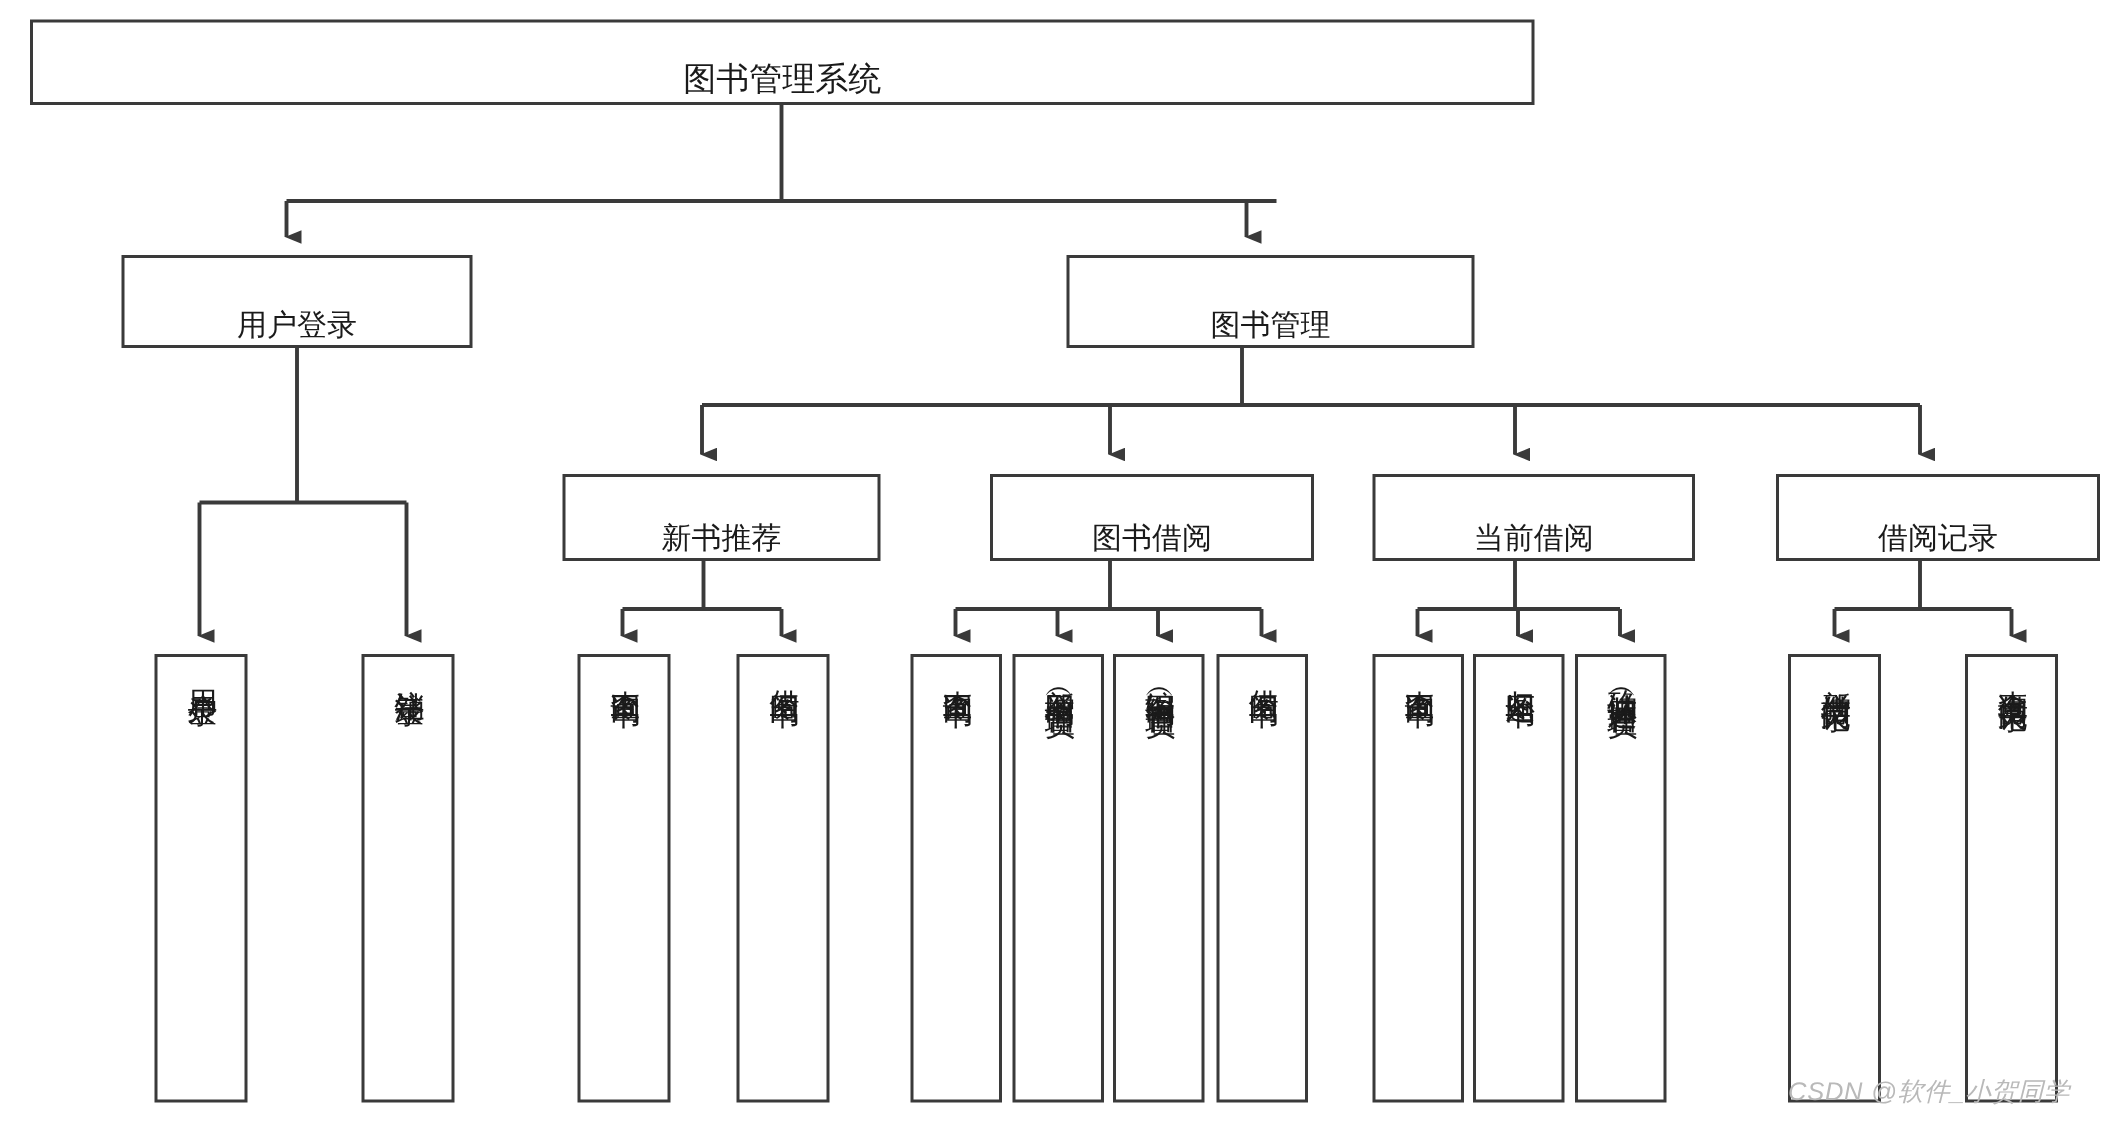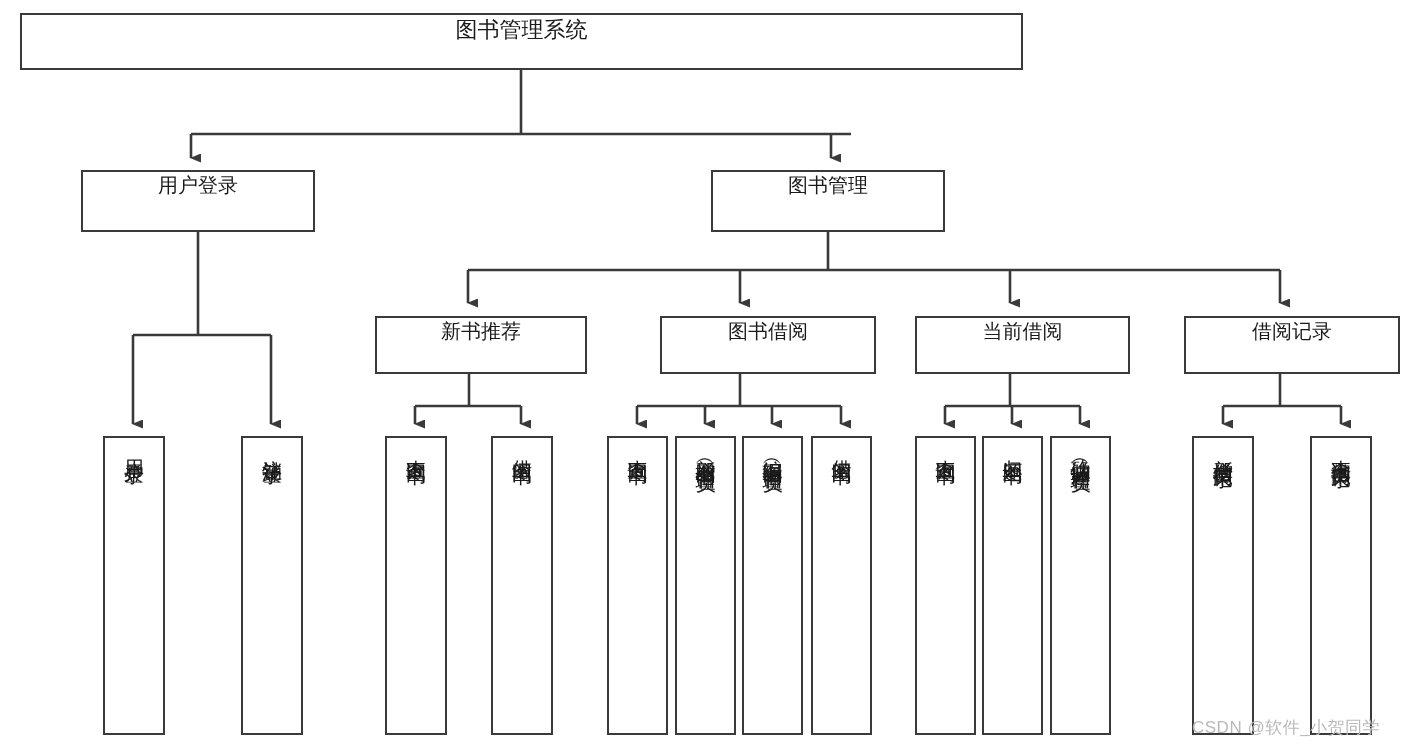--- a/index.html
+++ b/index.html
@@ -16,21 +16,21 @@
     height: 747px;
     background: #ffffff;
     overflow: hidden;
   }
   .node {
     position: absolute;
     box-sizing: border-box;
     border: 2px solid #3a3a3a;
     background: #ffffff;
     display: flex;
-    align-items: flex-start;
+    align-items: flex-end;
     justify-content: center;
     color: #1a1a1a;
     text-align: center;
   }
   .node.level-0 {
     font-size: 22px;
   }
   .node.level-1 {
     font-size: 20px;
   }
@@ -120,21 +120,21 @@
     </g>
   </svg>
 
   <div class="node level-0" style="left:20px; top:13px; width:1003px; height:57px;">
     <span>图书管理系统</span>
   </div>
 
   <div class="node level-1" style="left:81px; top:170px; width:234px; height:62px;">
     <span>用户登录</span>
   </div>
-  <div class="node level-1" style="left:711px; top:170px; width:234px; height:62px;">
+  <div class="node level-1" style="left:711px; top:170px; width:272px; height:62px;">
     <span>图书管理</span>
   </div>
 
   <div class="node level-2" style="left:363px; top:316px; width:212px; height:58px;">
     <span>新书推荐</span>
   </div>
   <div class="node level-2" style="left:648px; top:316px; width:216px; height:58px;">
     <span>图书借阅</span>
   </div>
   <div class="node level-2" style="left:1172px; top:316px; width:216px; height:58px;">
@@ -181,15 +181,15 @@
     <span>确认归还（管理员）</span>
   </div>
 
   <div class="node leaf" style="left:1192px; top:436px; width:62px; height:299px;">
     <span>新增借阅记录</span>
   </div>
   <div class="node leaf" style="left:1310px; top:436px; width:62px; height:299px;">
     <span>查询借阅记录</span>
   </div>
 
-  <div class="watermark" style="left:1192px; top:716px;">CSDN @软件_小贺同学</div>
+  <div class="watermark" style="left:1192px; top:716px;font-style:italic;">CSDN @软件_小贺同学</div>
 
 </div>
 
 </body></html>

